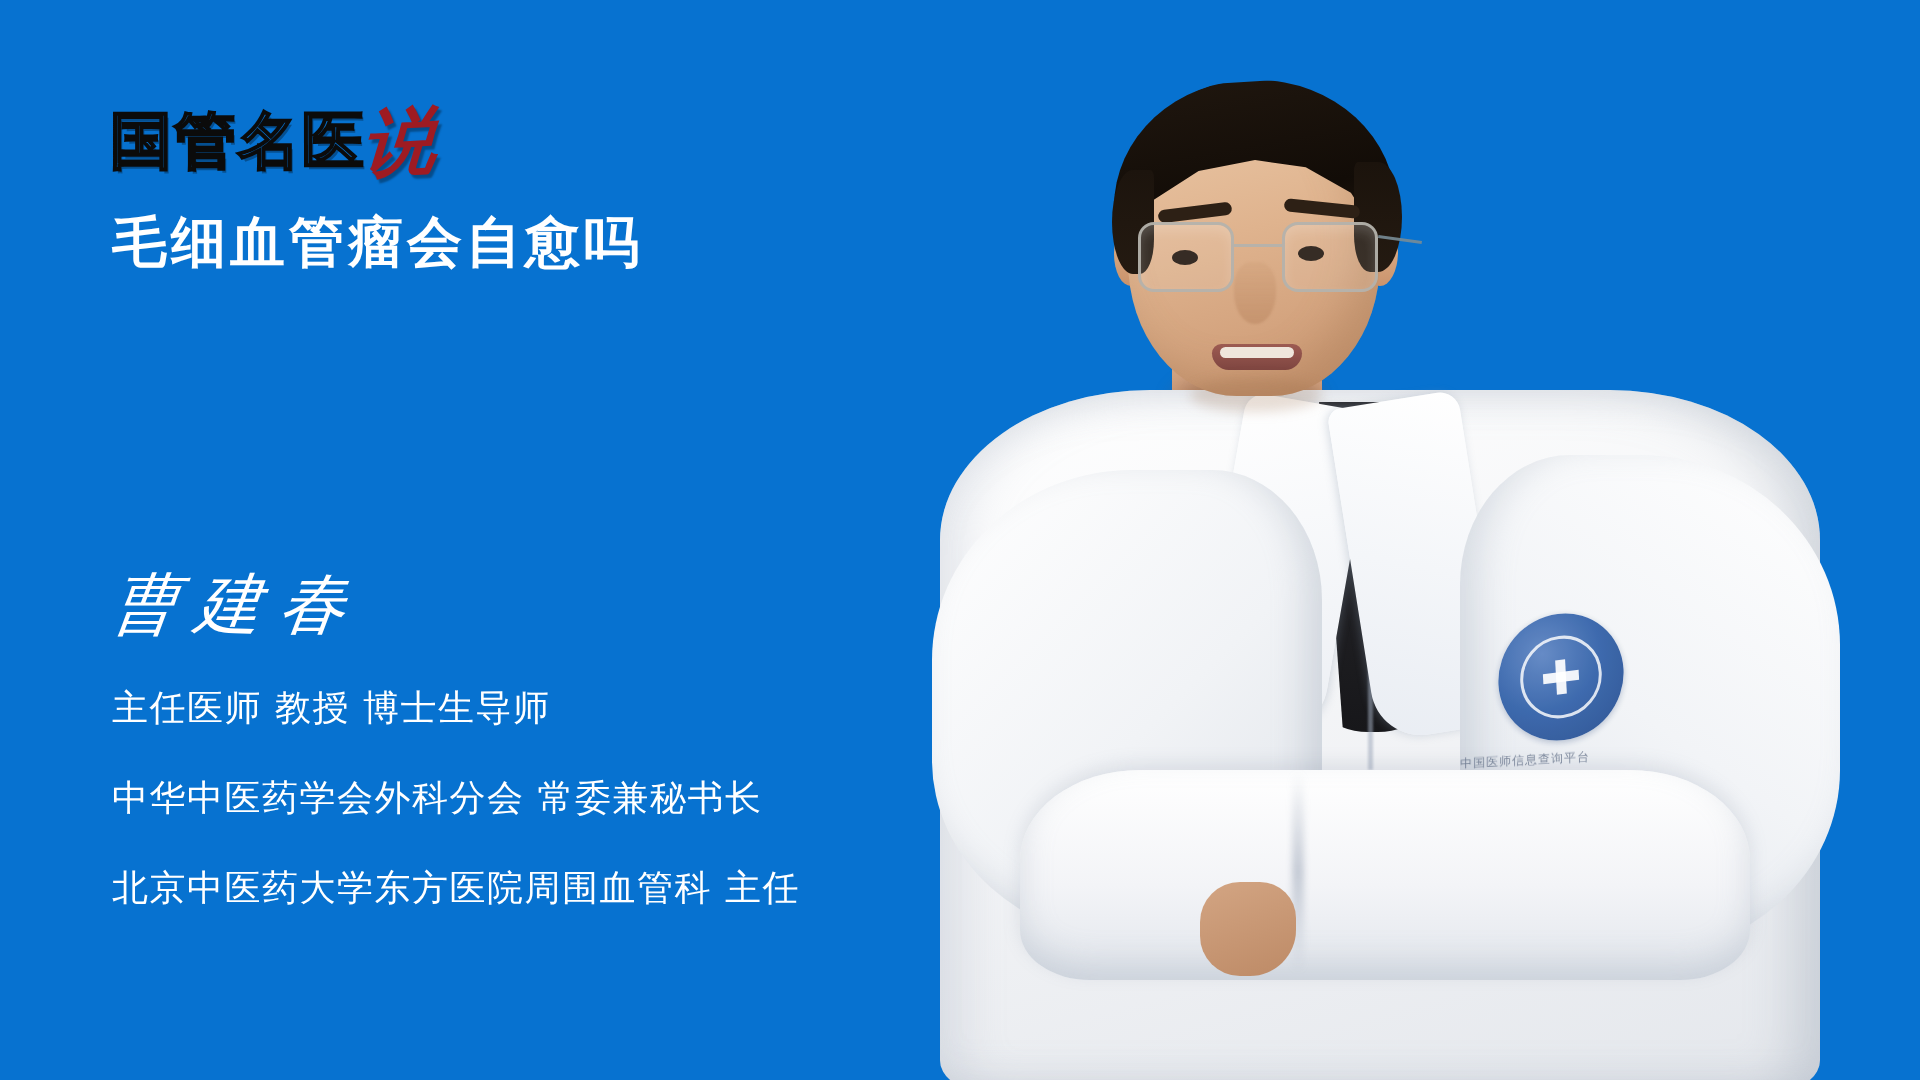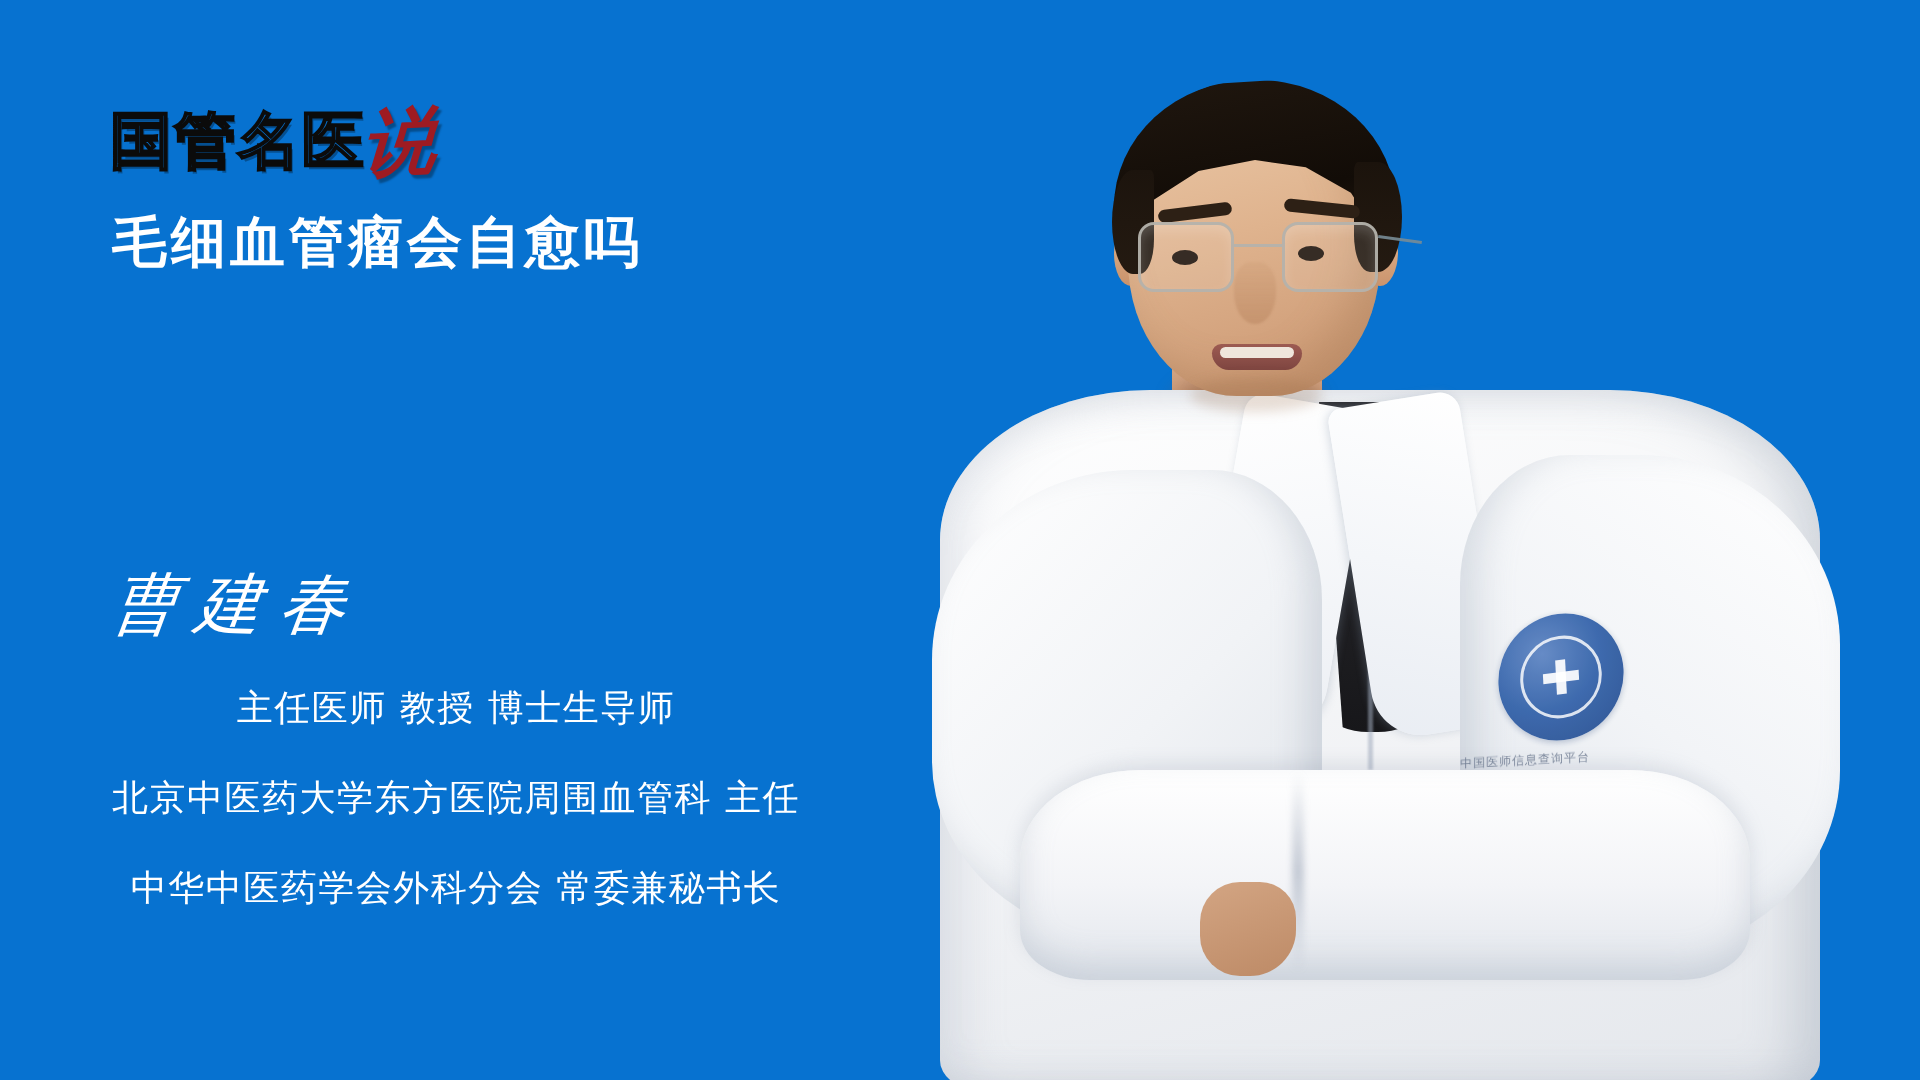--- a/index.html
+++ b/index.html
@@ -69,21 +69,21 @@
     font-weight:400;
     font-style:italic;
     letter-spacing:18px;
     color:#ffffff;
     white-space:nowrap;
     transform:skewX(-7deg);
     transform-origin:left center;
   }
 
   
-  .credentials { position:absolute; left:112px; top:690px;text-align:center; }
+  .credentials { position:absolute; left:112px; top:690px; }
   .cred-line {
     font-family:"DejaVu Sans","Liberation Sans",sans-serif;
     font-size:36px;
     font-weight:400;
     line-height:1;
     letter-spacing:1.5px;
     color:#ffffff;
     white-space:nowrap;
     margin-bottom:54px;
   }
@@ -315,22 +315,22 @@
       <span class="logo-main">国管名医</span>
       <span class="logo-accent">说</span>
     </div>
 
     <h1 class="title">毛细血管瘤会自愈吗</h1>
 
     <div class="doctor-name">曹建春</div>
 
     <div class="credentials">
       <div class="cred-line">主任医师  教授  博士生导师</div>
+      <div class="cred-line">中华中医药学会外科分会  常委兼秘书长</div>
       <div class="cred-line">北京中医药大学东方医院周围血管科  主任</div>
-      <div class="cred-line">中华中医药学会外科分会  常委兼秘书长</div>
     </div>
 
   </div>
 
   <div class="photo">
     <div class="fig">
 
       <div class="neck"></div>
       <div class="neck-shadow"></div>
 

